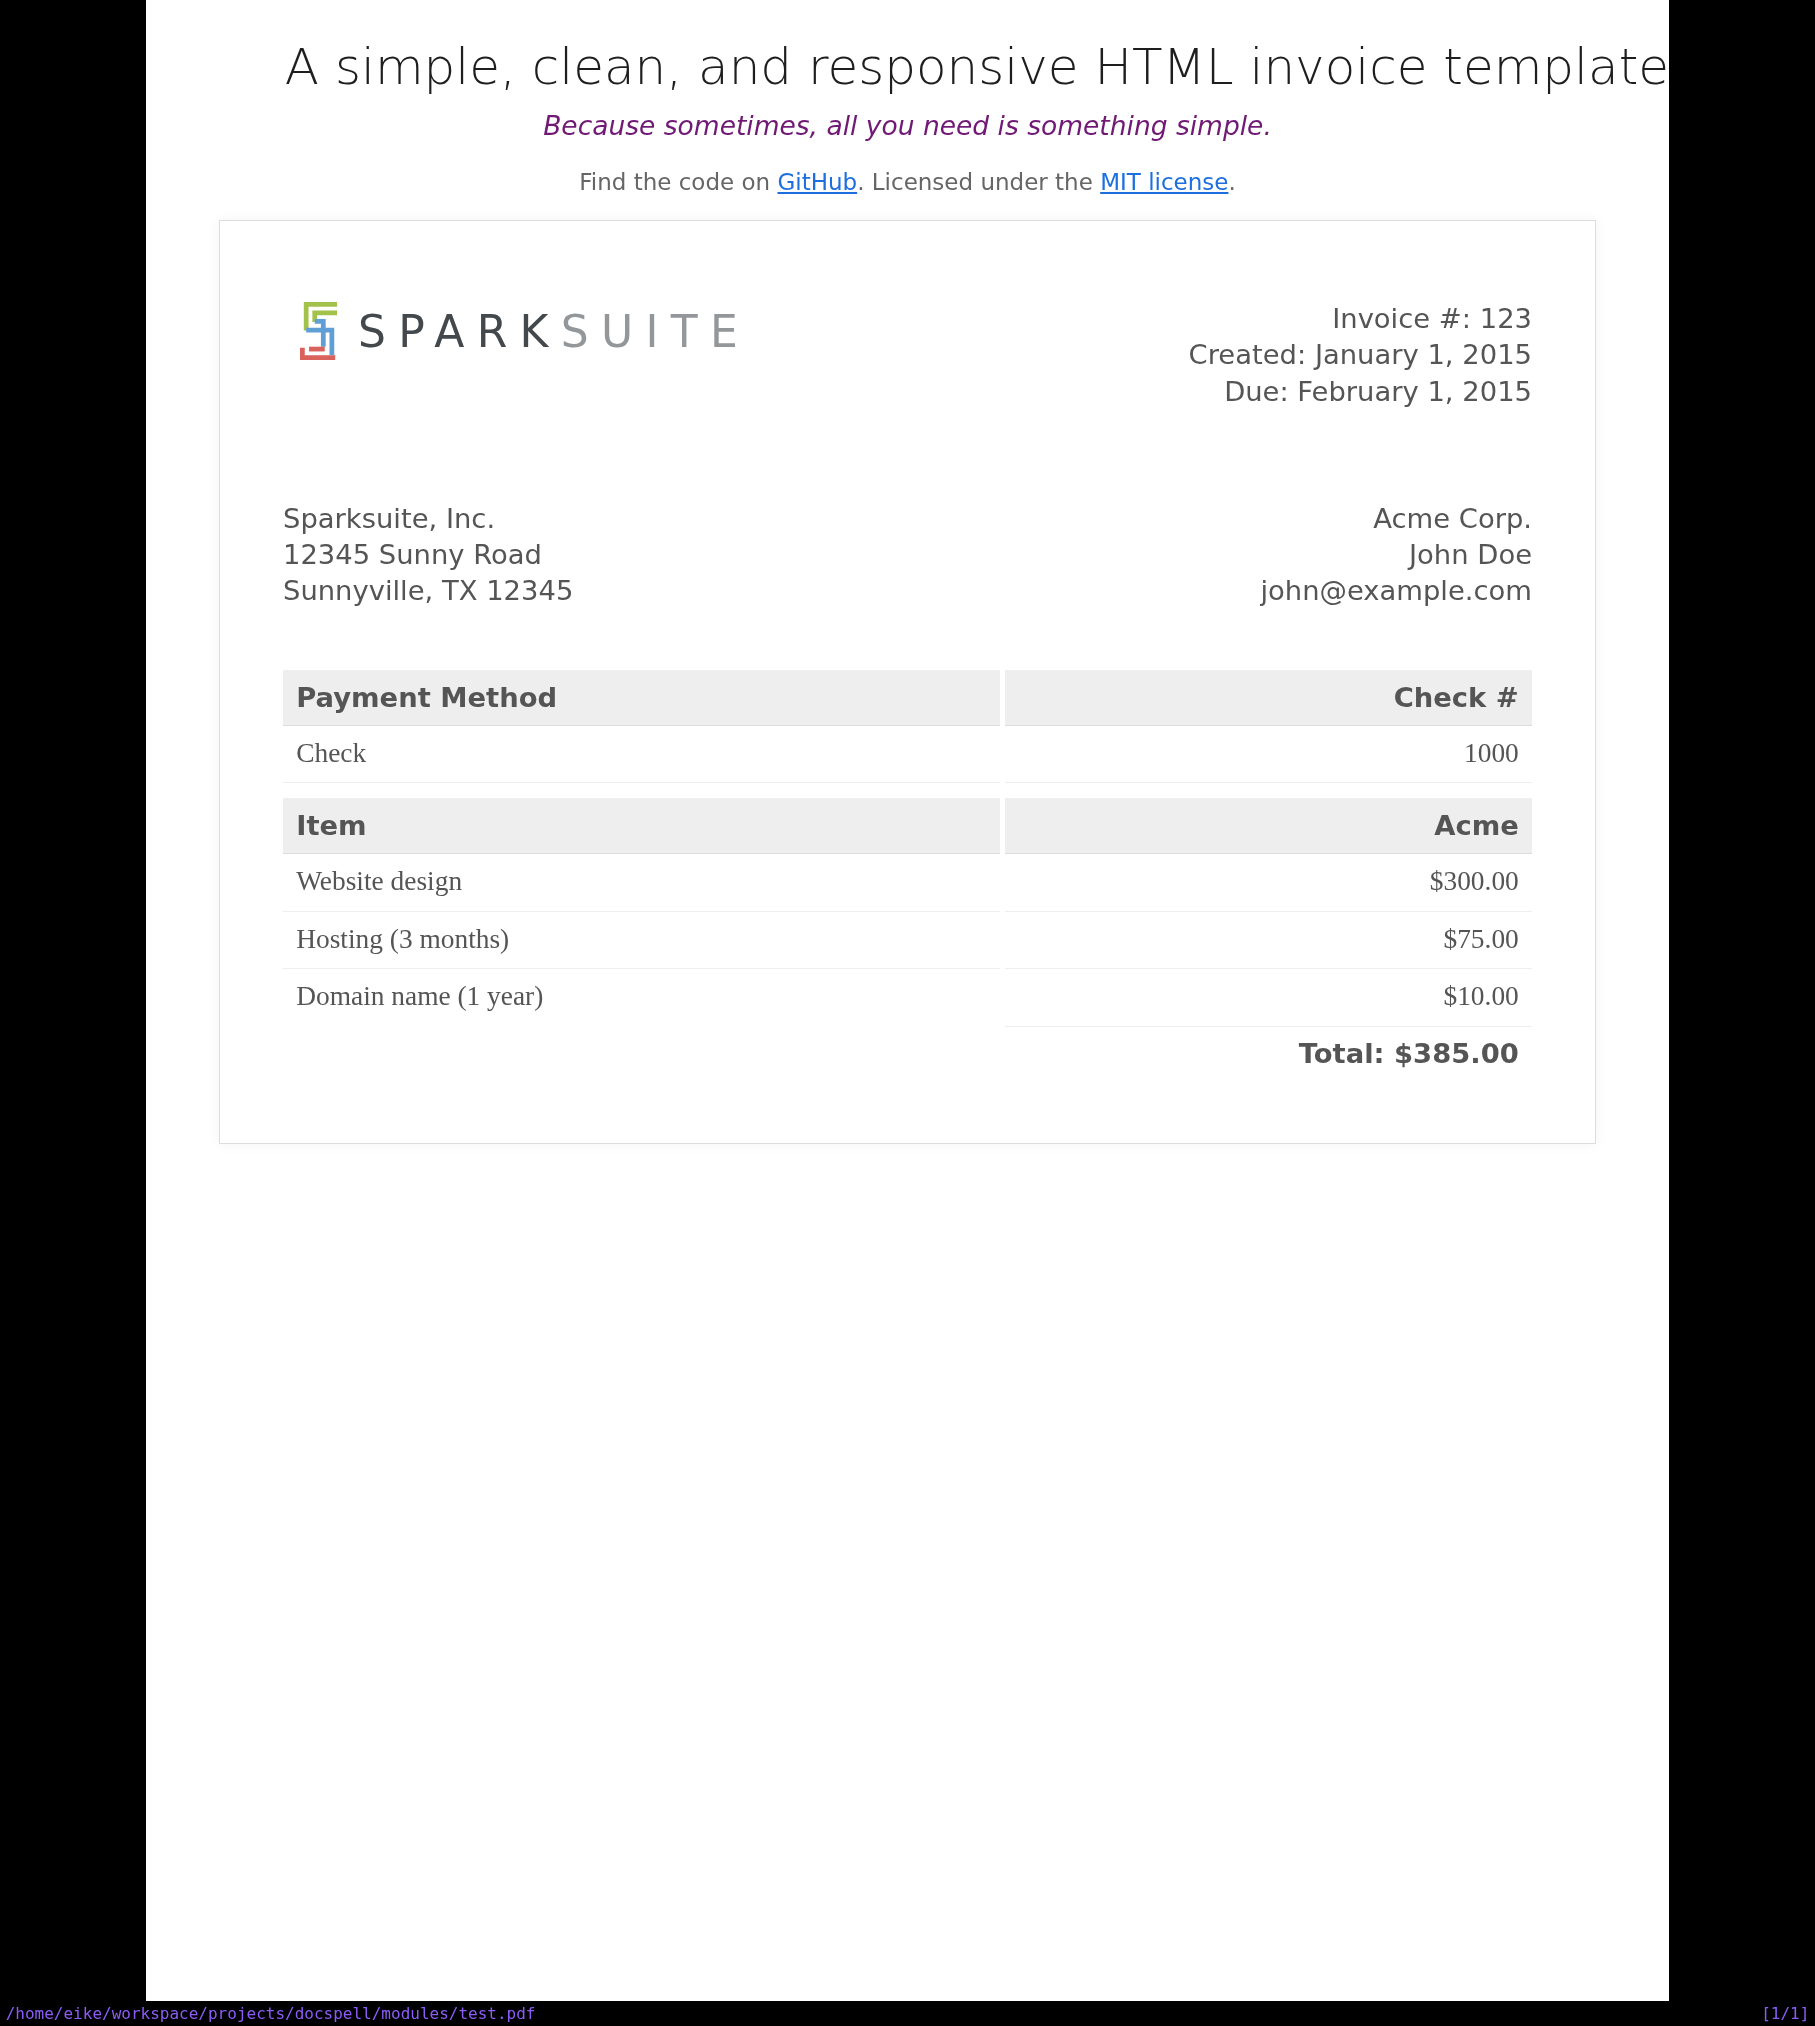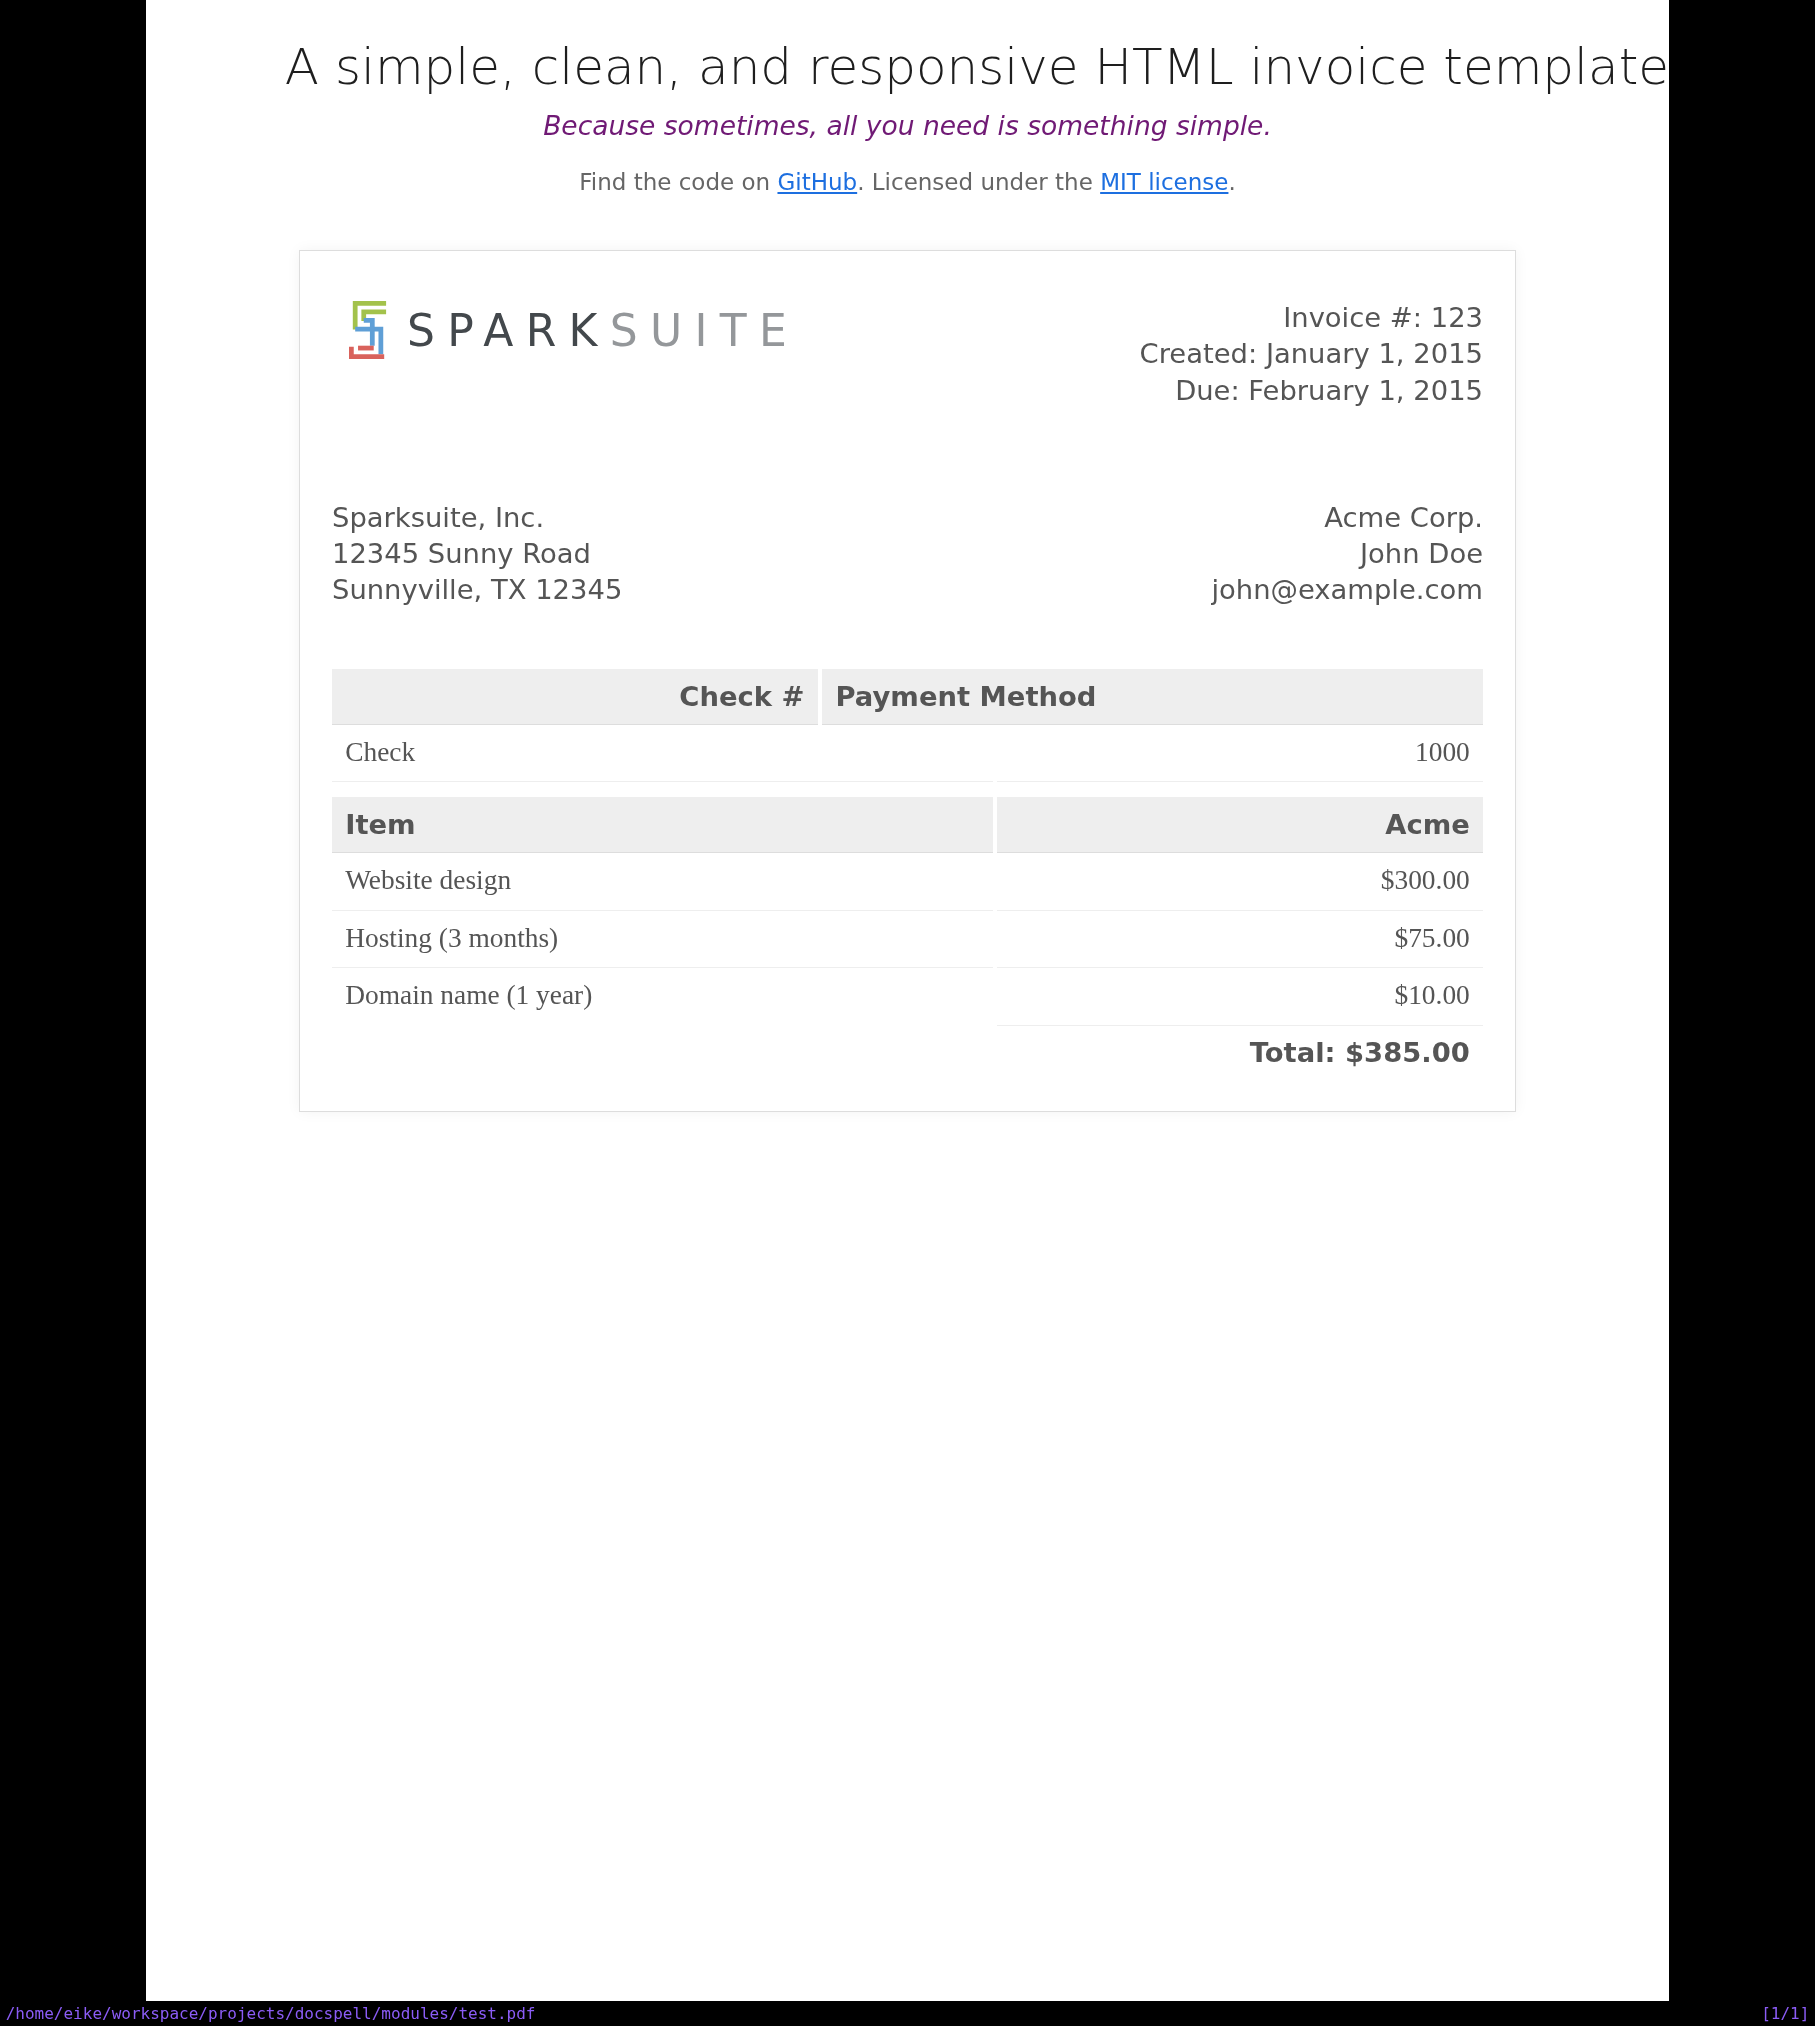--- a/index.html
+++ b/index.html
@@ -45,25 +45,25 @@
     font-size: 23px;
     color: #666;
   }
   .doc-links a {
     color: #1d6fe0;
     text-decoration: underline;
     cursor: pointer;
   }
   
   .invoice-box {
-    width: 1217px;
-    margin: 55px auto 0 auto;
+    width: 1377px;
+    margin: 25px auto 0 auto;
     border: 0.9px solid #ddd;
     box-shadow: 0 0 13.2px rgba(0,0,0,0.05);
-    padding: 32px;
+    padding: 63px;
     box-sizing: border-box;
     min-height: 829px;
     color: #555;
     font-size: 27.4px;
   }
   .top-row {
     display: flex;
     justify-content: space-between;
     align-items: flex-start;
     padding-top: 17px;
@@ -183,22 +183,22 @@
         </div>
         <div class="info-to">
           <div>Acme Corp.</div>
           <div>John Doe</div>
           <div>john@example.com</div>
         </div>
       </div>
 
       <div class="inv-table payment-table">
         <div class="t-row t-head">
+          <div class="t-cell c1">Payment Method</div>
           <div class="t-cell c2">Check #</div>
-          <div class="t-cell c1">Payment Method</div>
         </div>
         <div class="t-row t-item">
           <div class="t-cell c1">Check</div>
           <div class="t-cell c2">1000</div>
         </div>
       </div>
 
       <div class="inv-table items-table">
         <div class="t-row t-head">
           <div class="t-cell c1">Item</div>

